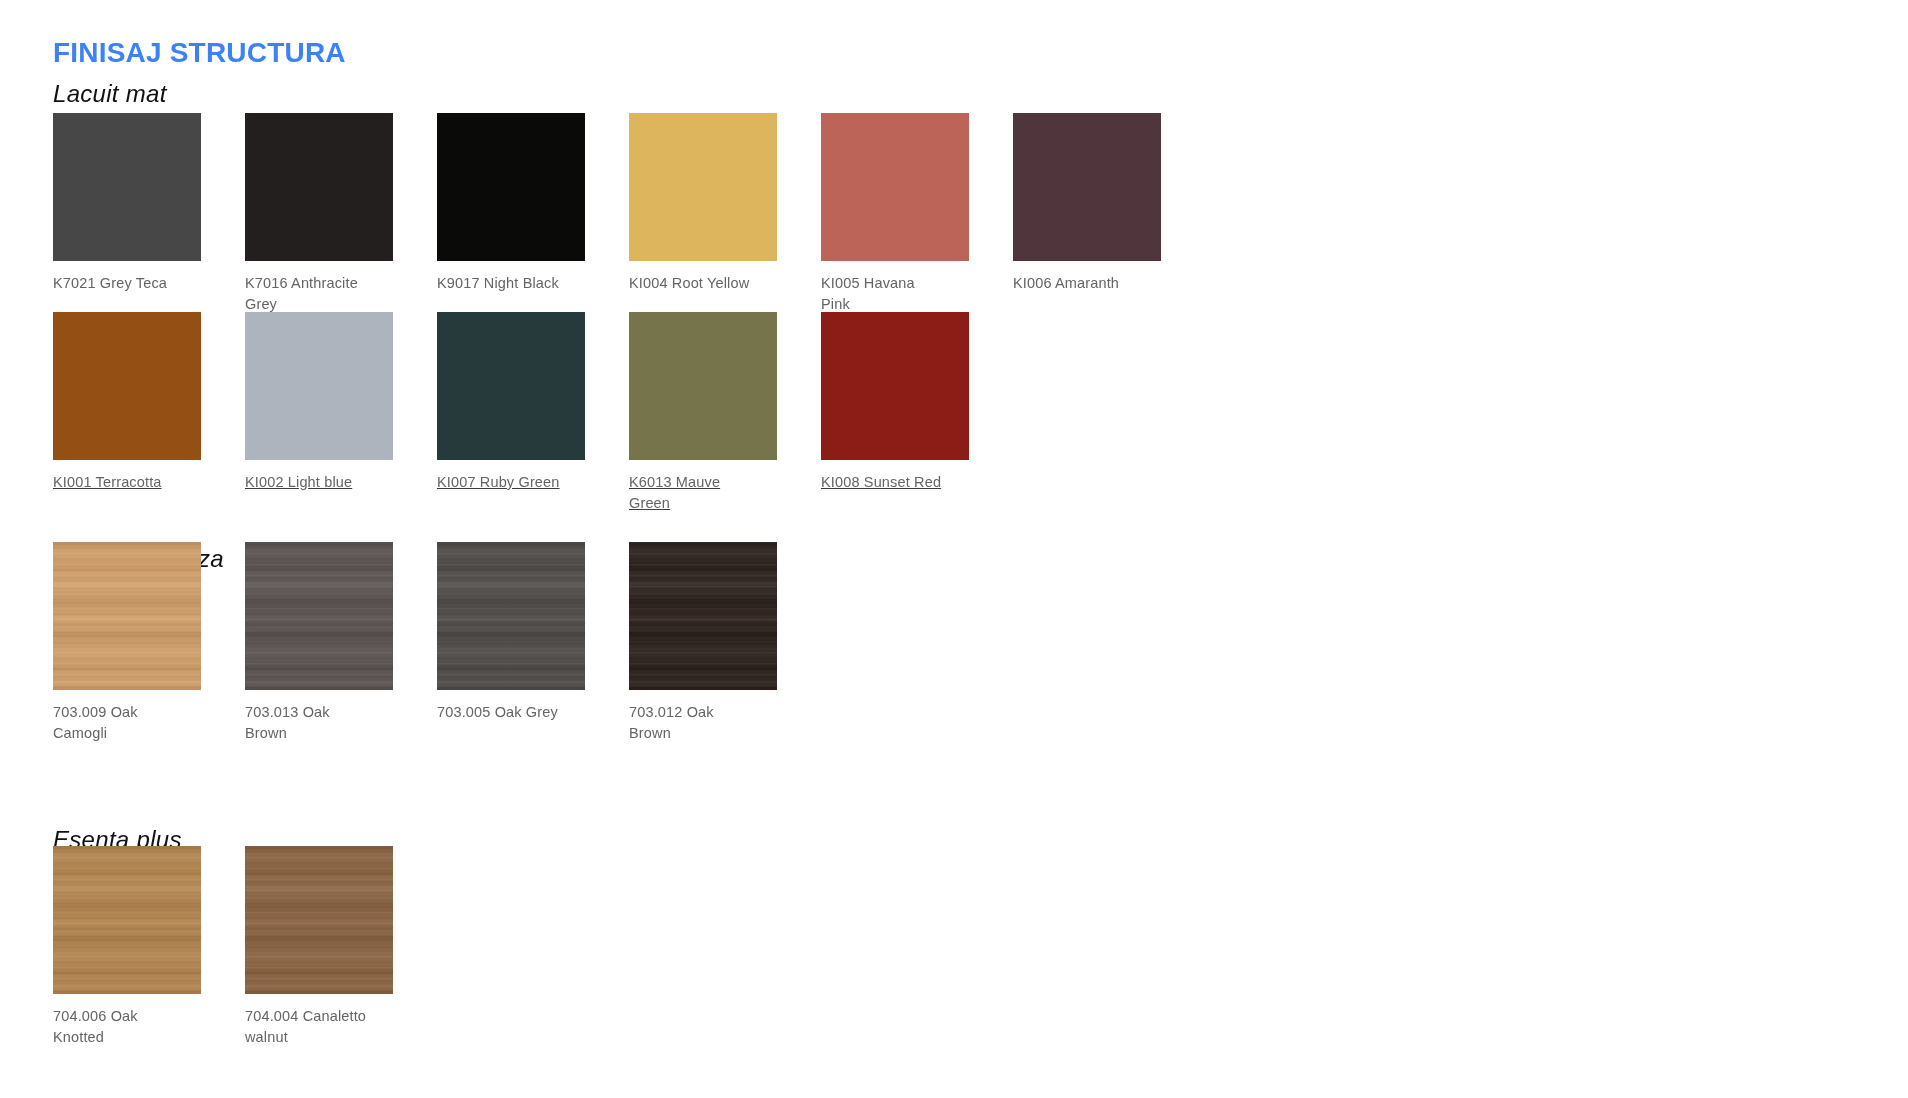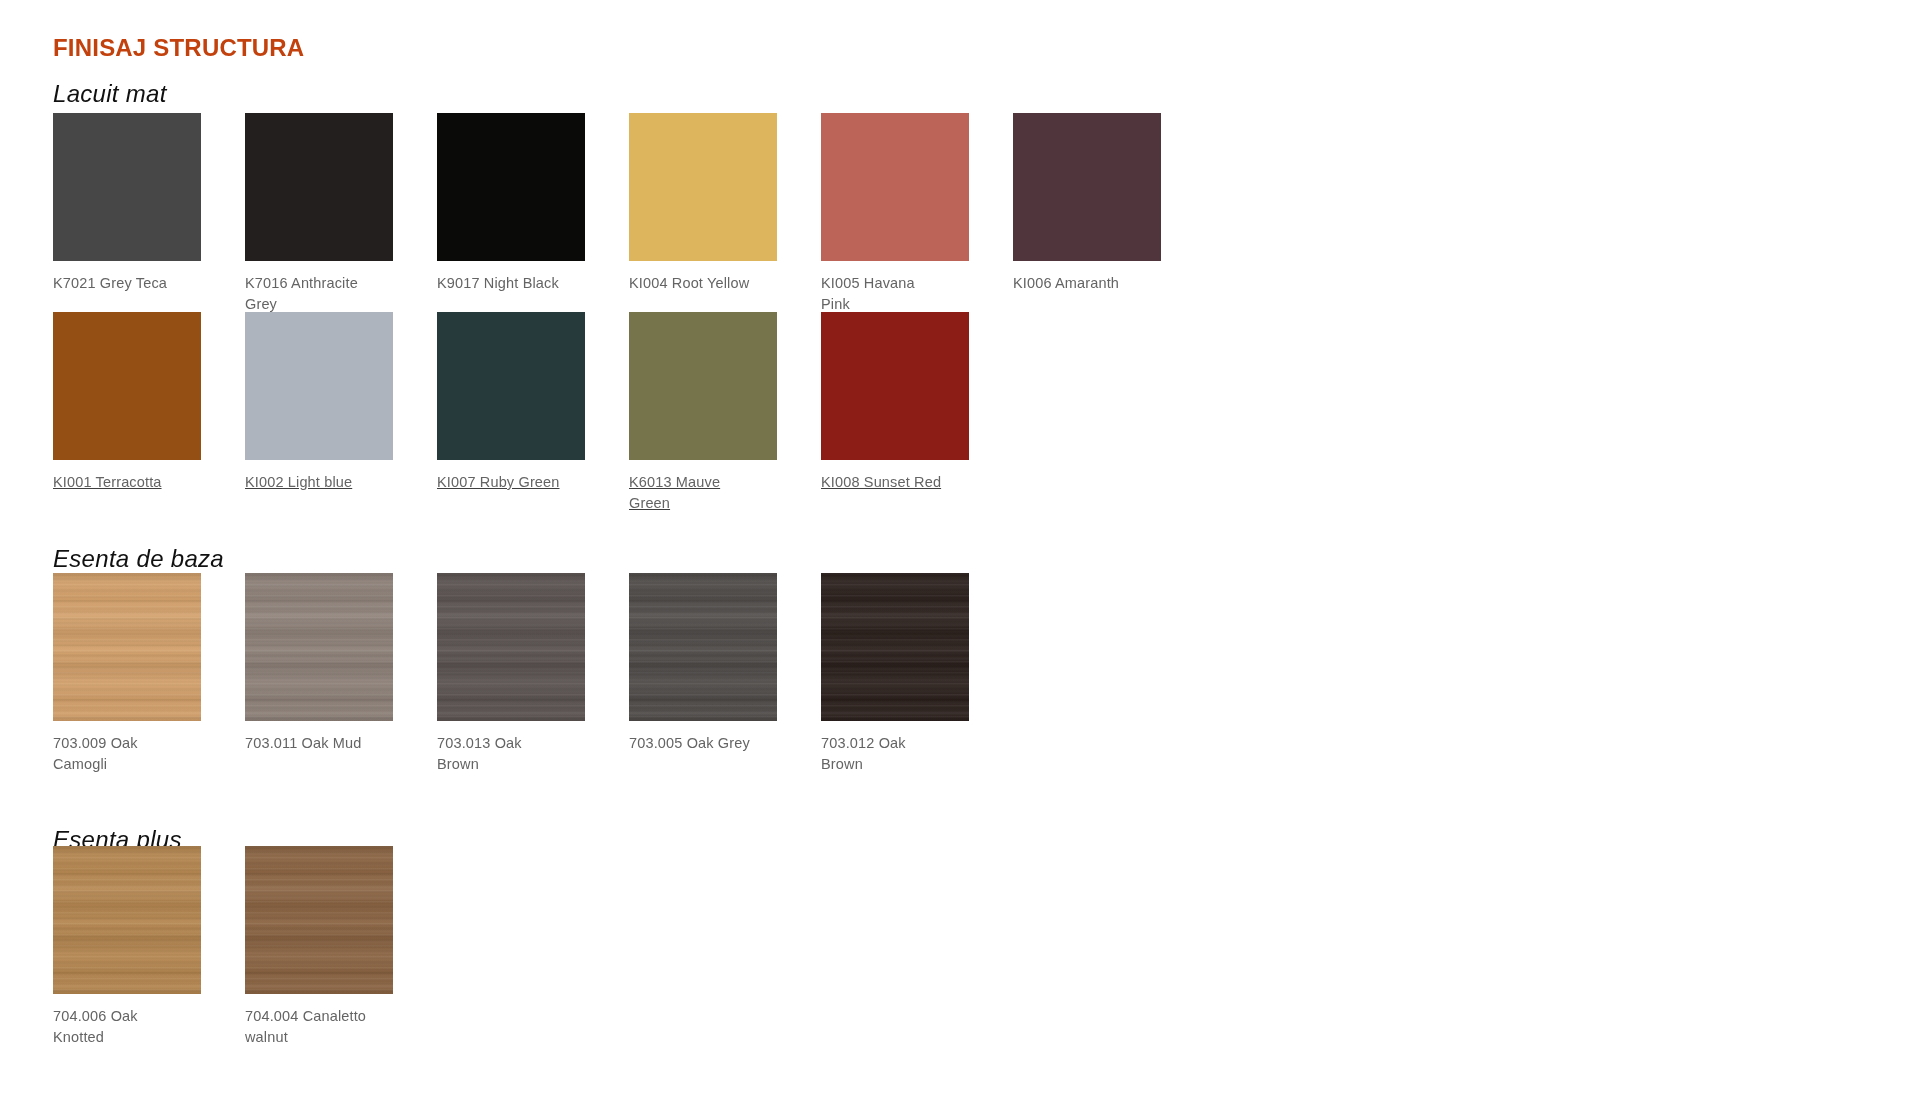--- a/index.html
+++ b/index.html
@@ -22,24 +22,24 @@
     width: 1908px;
     height: 1098px;
     padding: 0;
   }
 
   .page-title {
     position: absolute;
     left: 53px;
     top: 18px;
     font-family: "Liberation Sans", sans-serif;
-    font-size: 24px;
+    font-size: 28px;
     font-weight: bold;
     letter-spacing: .2px;
-    color: #c2410c;
+    color: #3b82f6;
   }
 
   .section {
     position: absolute;
     left: 0;
     width: 100%;
   }
 
   .section-heading {
     position: absolute;
@@ -183,30 +183,26 @@
       <div class="swatch-cell">
         <span class="swatch" style="background-color: rgb(139, 28, 22);"></span>
         <span class="swatch-label">KI008 Sunset Red</span>
       </div>
     </div>
   </div>
 
   <div class="section">
     <h2 class="section-heading" style="top:525px;">Esenta de baza</h2>
 
-    <div class="swatch-row" style="top:573px;justify-content:center;">
+    <div class="swatch-row" style="top:542px;justify-content:center;">
       <div class="swatch-cell">
         <span class="swatch wood" style="background-color: rgb(211, 160, 106);"></span>
         <span class="swatch-label">703.009 Oak Camogli</span>
       </div>
       <div class="swatch-cell">
-        <span class="swatch wood" style="background-color: rgb(141, 128, 120);"></span>
-        <span class="swatch-label">703.011 Oak Mud</span>
-      </div>
-      <div class="swatch-cell">
         <span class="swatch wood" style="background-color: rgb(90, 82, 80);"></span>
         <span class="swatch-label">703.013 Oak Brown</span>
       </div>
       <div class="swatch-cell">
         <span class="swatch wood" style="background-color: rgb(78, 74, 72);"></span>
         <span class="swatch-label">703.005 Oak Grey</span>
       </div>
       <div class="swatch-cell">
         <span class="swatch wood" style="background-color: rgb(42, 31, 27);"></span>
         <span class="swatch-label">703.012 Oak Brown</span>

